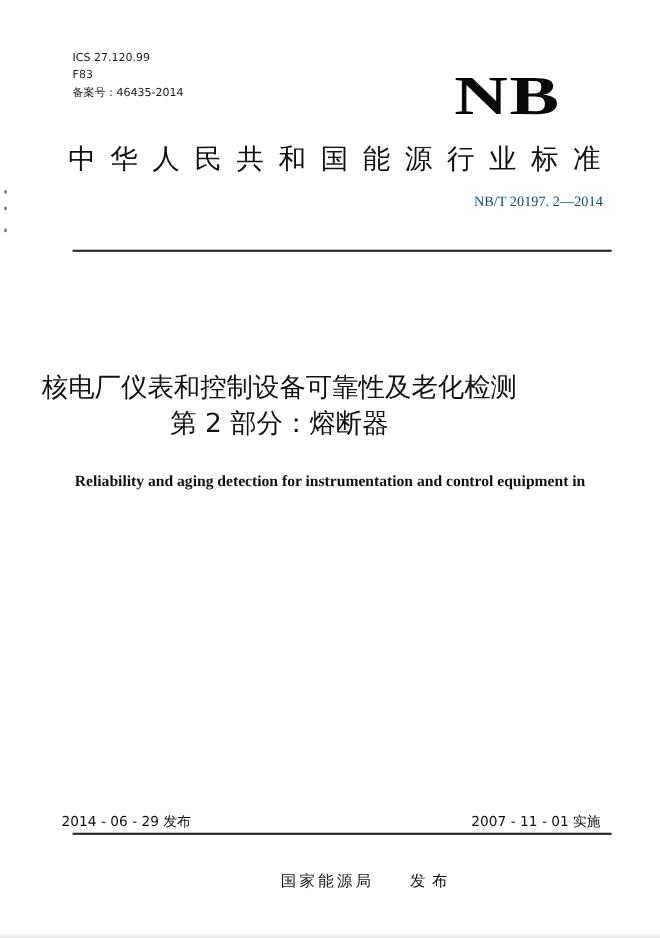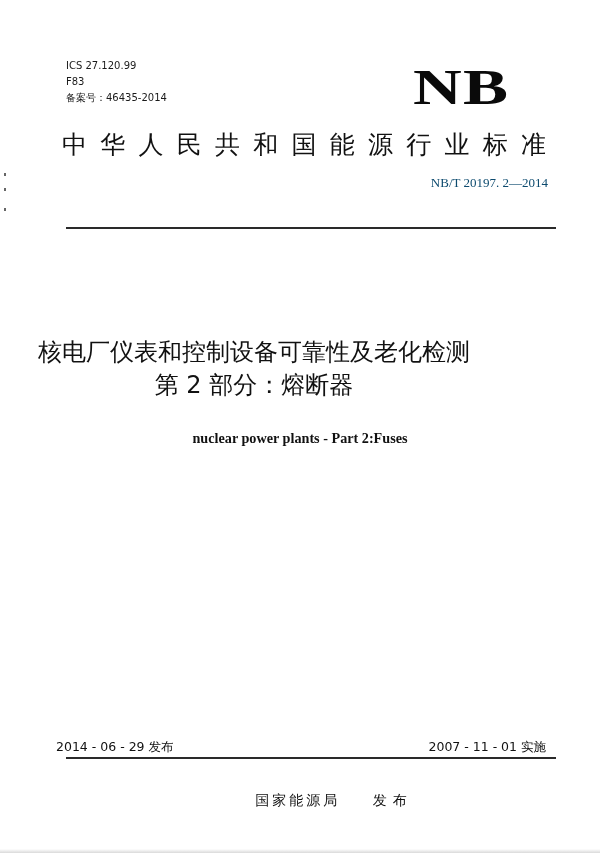--- a/index.html
+++ b/index.html
@@ -11,21 +11,21 @@
       width: 600px;
       height: 853px;
       position: relative;
       overflow: hidden;
       color: #111111;
       font-family: "DejaVu Sans", sans-serif;
     }
     .meta {
       position: absolute;
       left: 66px;
-      top: 58px;
+      top: 45px;
       font-size: 10px;
       line-height: 16px;
       color: #1a1a1a;
       font-family: "DejaVu Sans", sans-serif;
     }
     .meta div { white-space: nowrap; }
     .logo {
       position: absolute;
       left: 413px;
       top: 62px;
@@ -169,21 +169,21 @@
   </div>
 
   <div class="std-number">NB/T 20197. 2—2014</div>
 
   <div class="rule-top"></div>
 
   <div class="title-cn line1">核电厂仪表和控制设备可靠性及老化检测</div>
   <div class="title-cn line2">第 2 部分：熔断器</div>
 
   <div class="title-en">
-    <div>nuclear power plants - Part 2:Fuses</div>
+    <div>Reliability and aging detection for instrumentation and control equipment in</div>
   </div>
 
   <div class="dates">
     <span>2014 - 06 - 29 发布</span>
     <span>2007 - 11 - 01 实施</span>
   </div>
 
   <div class="rule-bottom"></div>
 
   <div class="publisher">

